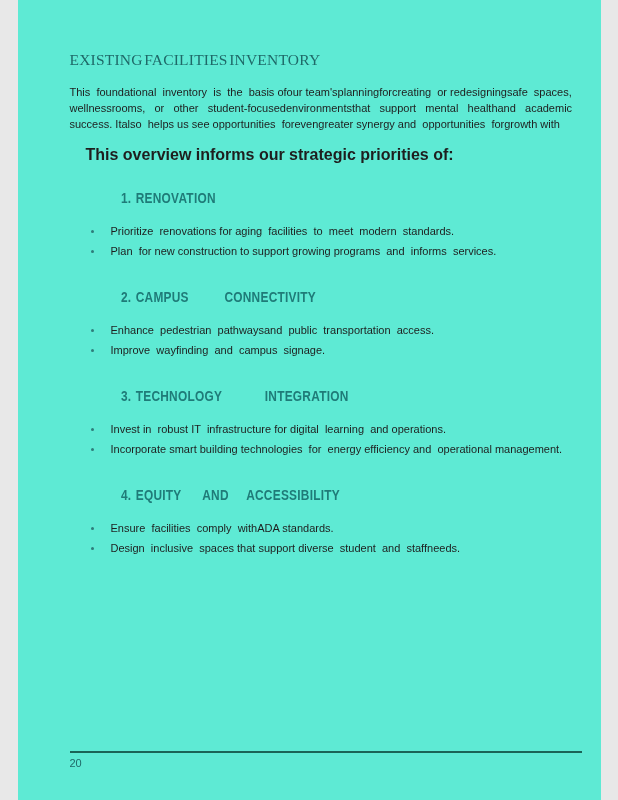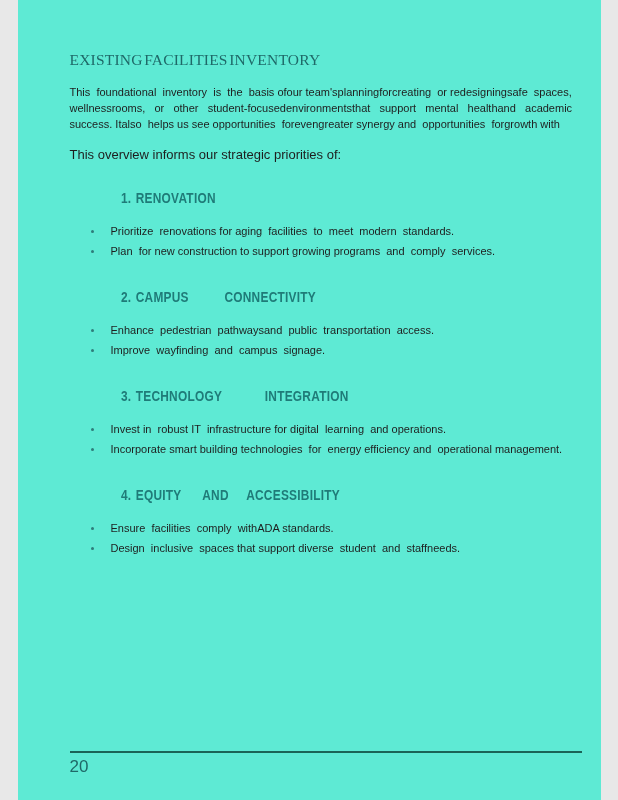--- a/index.html
+++ b/index.html
@@ -31,24 +31,25 @@
     white-space: pre;
   }
   .para { margin: 0; }
   .pline {
     font-size: 11px;
     line-height: 16px;
     white-space: pre;
     color: #1e1e1e;
   }
   .intro {
-    font-size: 13px;
+    font-size: 16px;
     line-height: 16px;
-    margin: 15px 0 16px 0;
+    margin: 15px 0 16px 16px;
     white-space: pre;
+    font-weight: bold;
   }
   .sections { margin-left: 20px; }
   .section { margin-bottom: 17px; }
   .sec-heading {
     font-size: 14px;
     line-height: 13px;
     font-weight: bold;
     color: #1f7b78;
     margin-bottom: 4px;
     white-space: pre;
@@ -81,21 +82,21 @@
     left: 52px;
     top: 751px;
     width: 512px;
     height: 1.5px;
     background: #1a6457;
   }
   .page-number {
     position: absolute;
     left: 52px;
     top: 757px;
-    font-size: 17px;
+    font-size: 11px;
     color: #1f6968;
   }
 </style>
 </head>
 <body>
 
 <div class="page">
 
   <h1 class="title">EXISTING FACILITIES INVENTORY</h1>
 
@@ -112,21 +113,21 @@
     <div class="section">
       <div class="sec-heading">
         <span class="cond"><span class="num">1.</span><span class="lbl">RENOVATION</span></span>
       </div>
       <div class="bullet">
         <span class="dot"></span>
         <span class="btext">Prioritize  renovations for aging  facilities  to  meet  modern  standards.</span>
       </div>
       <div class="bullet">
         <span class="dot"></span>
-        <span class="btext">Plan  for new construction to support growing programs  and  comply  services.</span>
+        <span class="btext">Plan  for new construction to support growing programs  and  informs  services.</span>
       </div>
     </div>
 
     <div class="section">
       <div class="sec-heading">
         <span class="cond"><span class="num">2.</span><span class="lbl">CAMPUS          CONNECTIVITY</span></span>
       </div>
       <div class="bullet">
         <span class="dot"></span>
         <span class="btext">Enhance  pedestrian  pathwaysand  public  transportation  access.</span>

